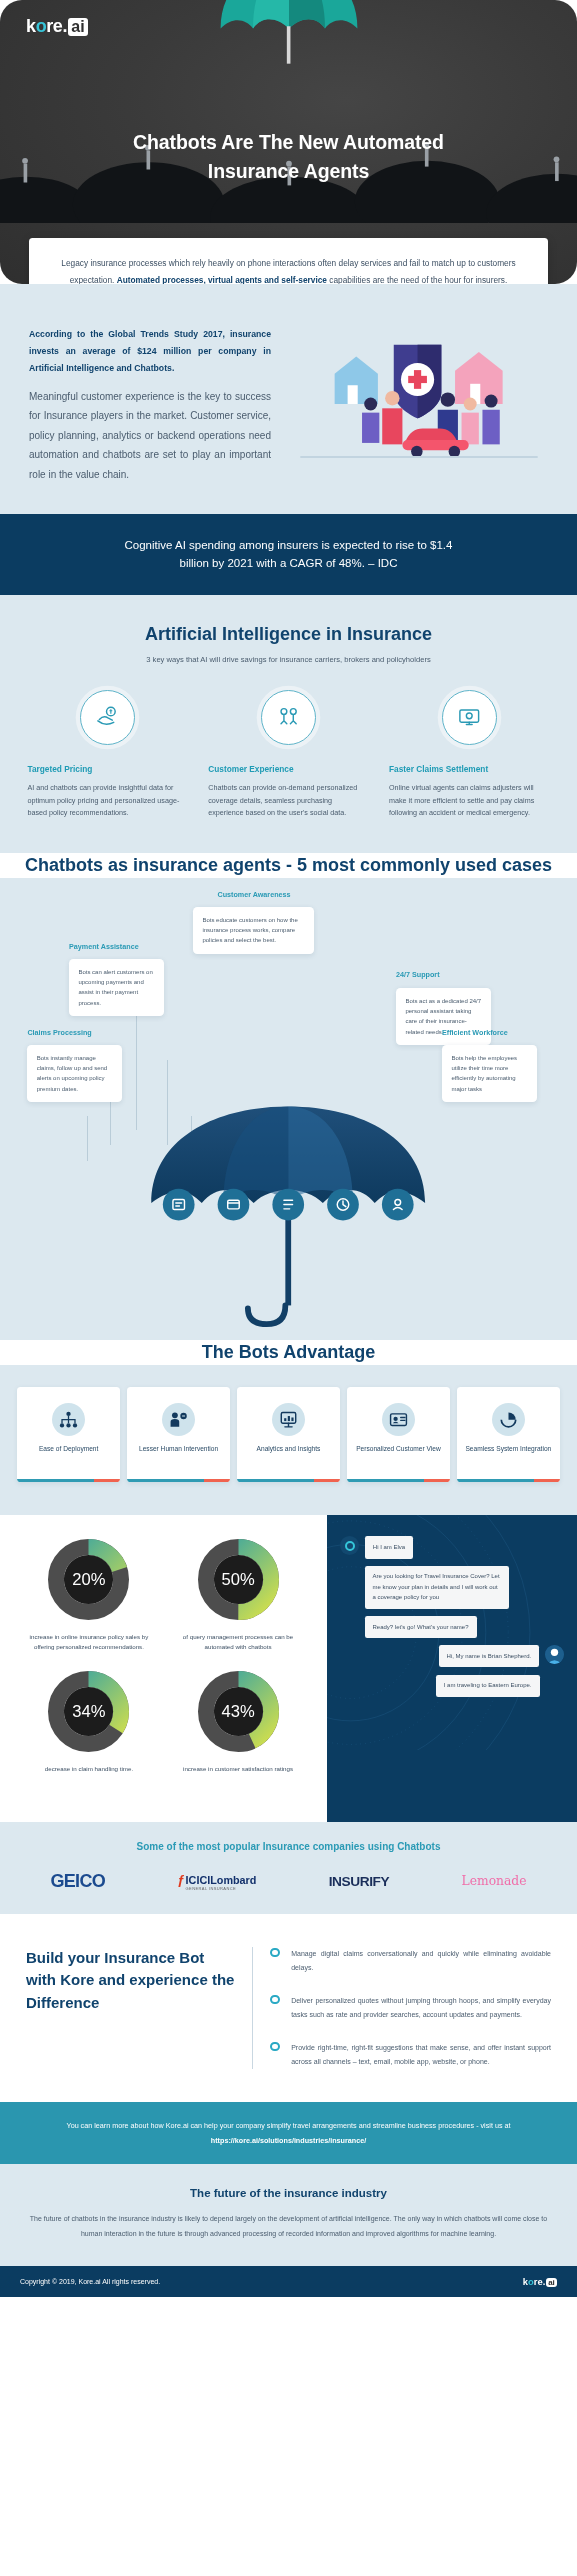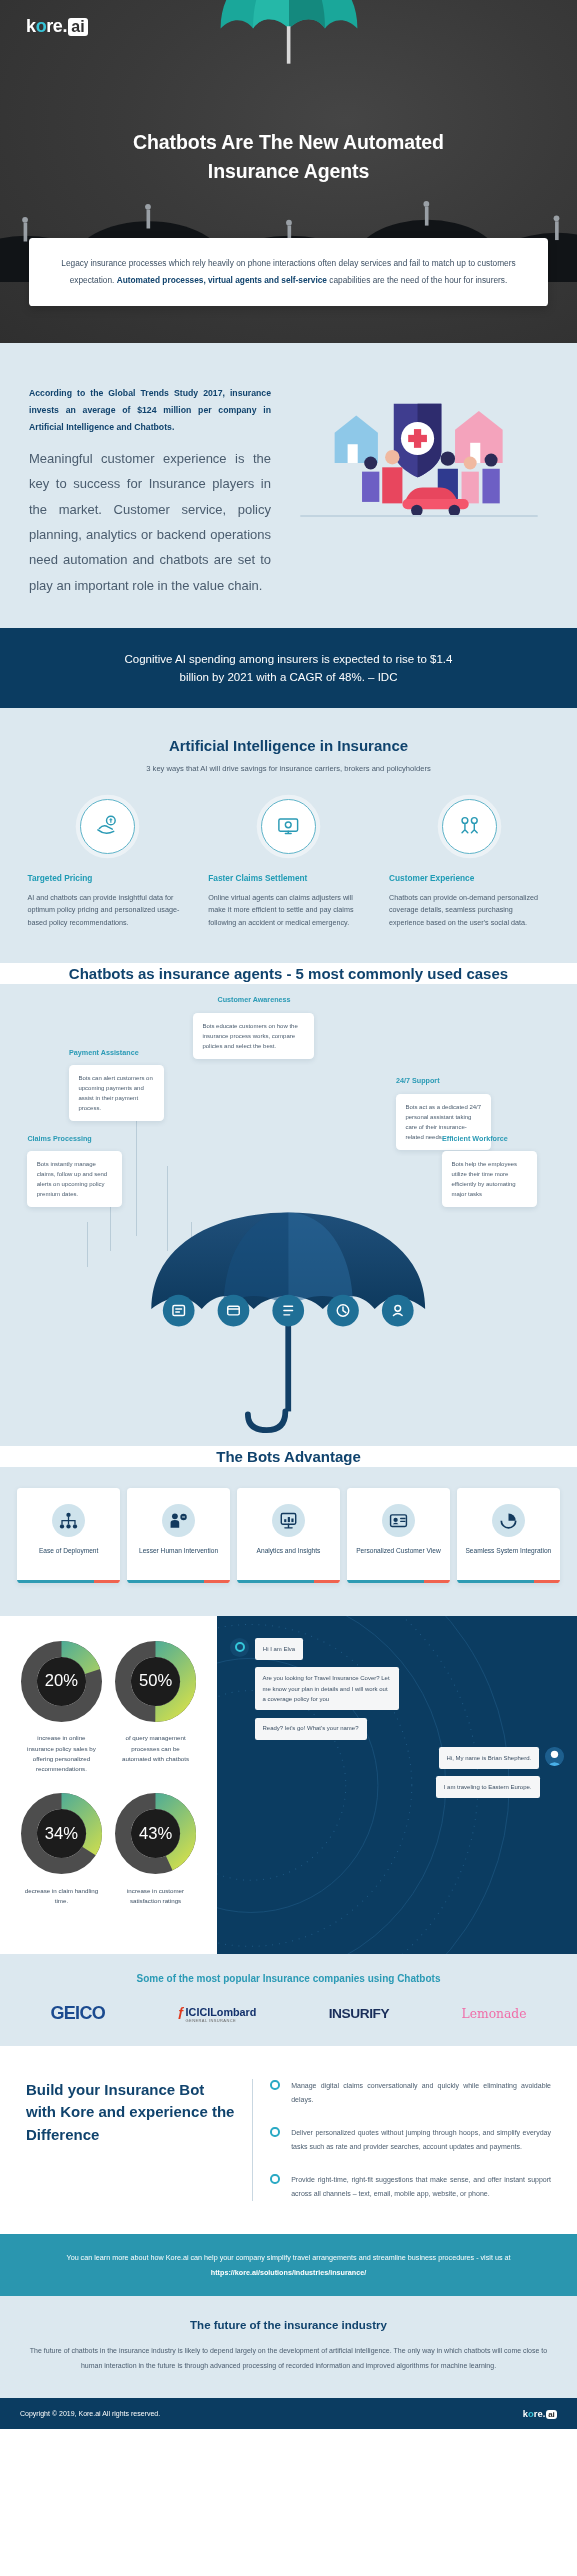--- a/index.html
+++ b/index.html
@@ -8,23 +8,24 @@
     font-family: "Liberation Sans", sans-serif;
     background: #ffffff;
     color: #17375e;
     -webkit-font-smoothing: antialiased;
   }
   .page { width: 577px; position: relative; overflow: hidden; }
 
   
   .hero {
     position: relative;
-    height: 343px;
+    height: 284px;
     background: radial-gradient(ellipse at 60% 35%, #454545 0%, #3a3a3a 45%, #2f2f2f 100%);
     overflow: hidden;
+    border-radius: 22px;
   }
   .logo-wrap { position: absolute; top: 16px; left: 26px; display: flex; align-items: center; z-index: 6; }
   .logo-text { font-size: 18px; font-weight: bold; color: #fff; letter-spacing: -0.4px; }
   .logo-text .dot { color: #fff; }
   .logo-badge {
     display: inline-block; background: #fff; color: #2f2f2f; border-radius: 2.9px;
     padding: 0 3.6px; margin-left: 0.7px; font-size: 16px; font-weight: bold;
   }
   .logo-o { color: #37c4d8; }
 
@@ -52,32 +53,32 @@
   
   .intro {
     background: #dce8ef; padding: 42px 29px 30px 29px;
     display: flex; gap: 19px; align-items: flex-start;
   }
   .intro-left { width: 242px; }
   .intro-lead {
     font-size: 8.7px; font-weight: bold; line-height: 1.95; color: #10436d;
     text-align: justify; margin-bottom: 10px;
   }
-  .intro-body { font-size: 13px; line-height: 1.95; color: #4a5c6e; text-align: justify; }
+  .intro-body { font-size: 10px; line-height: 1.95; color: #4a5c6e; text-align: justify; }
   .intro-right { flex: 1; display: flex; align-items: center; justify-content: center; padding-top: 2.9px; }
 
   
   .quote-band {
     background: #0b3c61; color: #fff; text-align: center;
     padding: 21.7px 51px; font-size: 11.5px; line-height: 1.6; font-weight: normal;
   }
 
   
   .ai-sec { background: #dce8ef; padding: 29px 21.7px 33px 21.7px; }
-  .sec-title { text-align: center; font-size: 15px; font-weight: bold; color: #10436d; }
+  .sec-title { text-align: center; font-size: 18px; font-weight: bold; color: #10436d; }
   .sec-sub { text-align: center; font-size: 7.6px; color: #4a5c6e; margin-top: 10px; }
   .ai-cols { display: flex; gap: 8.7px; margin-top: 26px; }
   .ai-col { flex: 1; text-align: left; padding: 0 5.8px; }
   .ai-circle {
     width: 55px; height: 55px; border-radius: 50%;
     background: #fff; border: 0.7px solid #5fb4c9;
     margin: 0 auto 19px auto; display: flex; align-items: center; justify-content: center;
     box-shadow: 0 0 0 4.3px rgba(255,255,255,.45);
   }
   .ai-h { font-size: 8.3px; font-weight: bold; color: #1f9bb5; margin-bottom: 8.7px; }
@@ -110,21 +111,21 @@
     width: 33px; height: 33px; border-radius: 50%; background: #cfe3ec;
     margin: 0 auto 8.7px auto; display: flex; align-items: center; justify-content: center;
   }
   .adv-label { font-size: 6.6px; color: #2b4b66; line-height: 1.45; }
   .adv-bar { position: absolute; left: 0; right: 0; bottom: 0; height: 2.9px; display: flex; }
   .adv-bar .t { flex: 3; background: #2f9bb3; }
   .adv-bar .c { flex: 1; background: #f0634f; }
 
   
   .stats-row { display: flex; background: #fff; }
-  .donuts { width: 217px; padding: 24.5px 14.4px 29px 14.4px; }
+  .donuts { width: 327px; padding: 24.5px 14.4px 29px 14.4px; }
   .donut-grid { display: flex; flex-wrap: wrap; }
   .donut-cell { width: 50%; text-align: center; margin-bottom: 19px; }
   .donut { width: 81px; height: 81px; margin: 0 auto 11.5px auto; position: relative; }
   .donut-val {
     position: absolute; inset: 0; display: flex; align-items: center; justify-content: center;
     color: #fff; font-size: 16.6px; font-weight: normal;
   }
   .donut-cap { font-size: 6.2px; line-height: 1.65; color: #3c4f63; padding: 0 10px; }
 
   .chat-panel {
@@ -311,40 +312,40 @@
             <path d="M4 22 q10 8 22 2" stroke="#2a9ab5" stroke-width="2" fill="none" stroke-linecap="round"></path>
           </svg>
         </div>
         <div class="ai-h">Targeted Pricing</div>
         <div class="ai-p">AI and chatbots can provide insightful data for optimum policy pricing and personalized usage-based policy recommendations.</div>
       </div>
 
       <div class="ai-col">
         <div class="ai-circle">
           <svg width="24.5" height="24.5" viewBox="0 0 34 34">
-            <rect x="4" y="7" width="26" height="17" rx="2" fill="none" stroke="#2a9ab5" stroke-width="2"></rect>
-            <path d="M13 27 h8 M17 24 v3" stroke="#2a9ab5" stroke-width="2" stroke-linecap="round"></path>
-            <circle cx="17" cy="15" r="4" fill="none" stroke="#2a9ab5" stroke-width="2"></circle>
-          </svg>
-        </div>
-        <div class="ai-h">Faster Claims Settlement</div>
-        <div class="ai-p">Online virtual agents can claims adjusters will make it more efficient to settle and pay claims following an accident or medical emergency.</div>
-      </div>
-
-      <div class="ai-col">
-        <div class="ai-circle">
-          <svg width="24.5" height="24.5" viewBox="0 0 34 34">
             <circle cx="11" cy="9" r="4" fill="none" stroke="#2a9ab5" stroke-width="2"></circle>
             <path d="M11 14 v8 M7 26 l4-4 4 4" stroke="#2a9ab5" stroke-width="2" fill="none" stroke-linecap="round"></path>
             <circle cx="24" cy="9" r="4" fill="none" stroke="#2a9ab5" stroke-width="2"></circle>
             <path d="M24 14 v8 M20 26 l4-4 4 4" stroke="#2a9ab5" stroke-width="2" fill="none" stroke-linecap="round"></path>
           </svg>
         </div>
         <div class="ai-h">Customer Experience</div>
         <div class="ai-p">Chatbots can provide on-demand personalized coverage details, seamless purchasing experience based on the user's social data.</div>
+      </div>
+
+      <div class="ai-col">
+        <div class="ai-circle">
+          <svg width="24.5" height="24.5" viewBox="0 0 34 34">
+            <rect x="4" y="7" width="26" height="17" rx="2" fill="none" stroke="#2a9ab5" stroke-width="2"></rect>
+            <path d="M13 27 h8 M17 24 v3" stroke="#2a9ab5" stroke-width="2" stroke-linecap="round"></path>
+            <circle cx="17" cy="15" r="4" fill="none" stroke="#2a9ab5" stroke-width="2"></circle>
+          </svg>
+        </div>
+        <div class="ai-h">Faster Claims Settlement</div>
+        <div class="ai-p">Online virtual agents can claims adjusters will make it more efficient to settle and pay claims following an accident or medical emergency.</div>
       </div>
     </div>
   </section>
 
   <div class="band-title-white">
     <h2 class="sec-title">Chatbots as insurance agents - 5 most commonly used cases</h2>
   </div>
 
   <section class="usecases">
 

